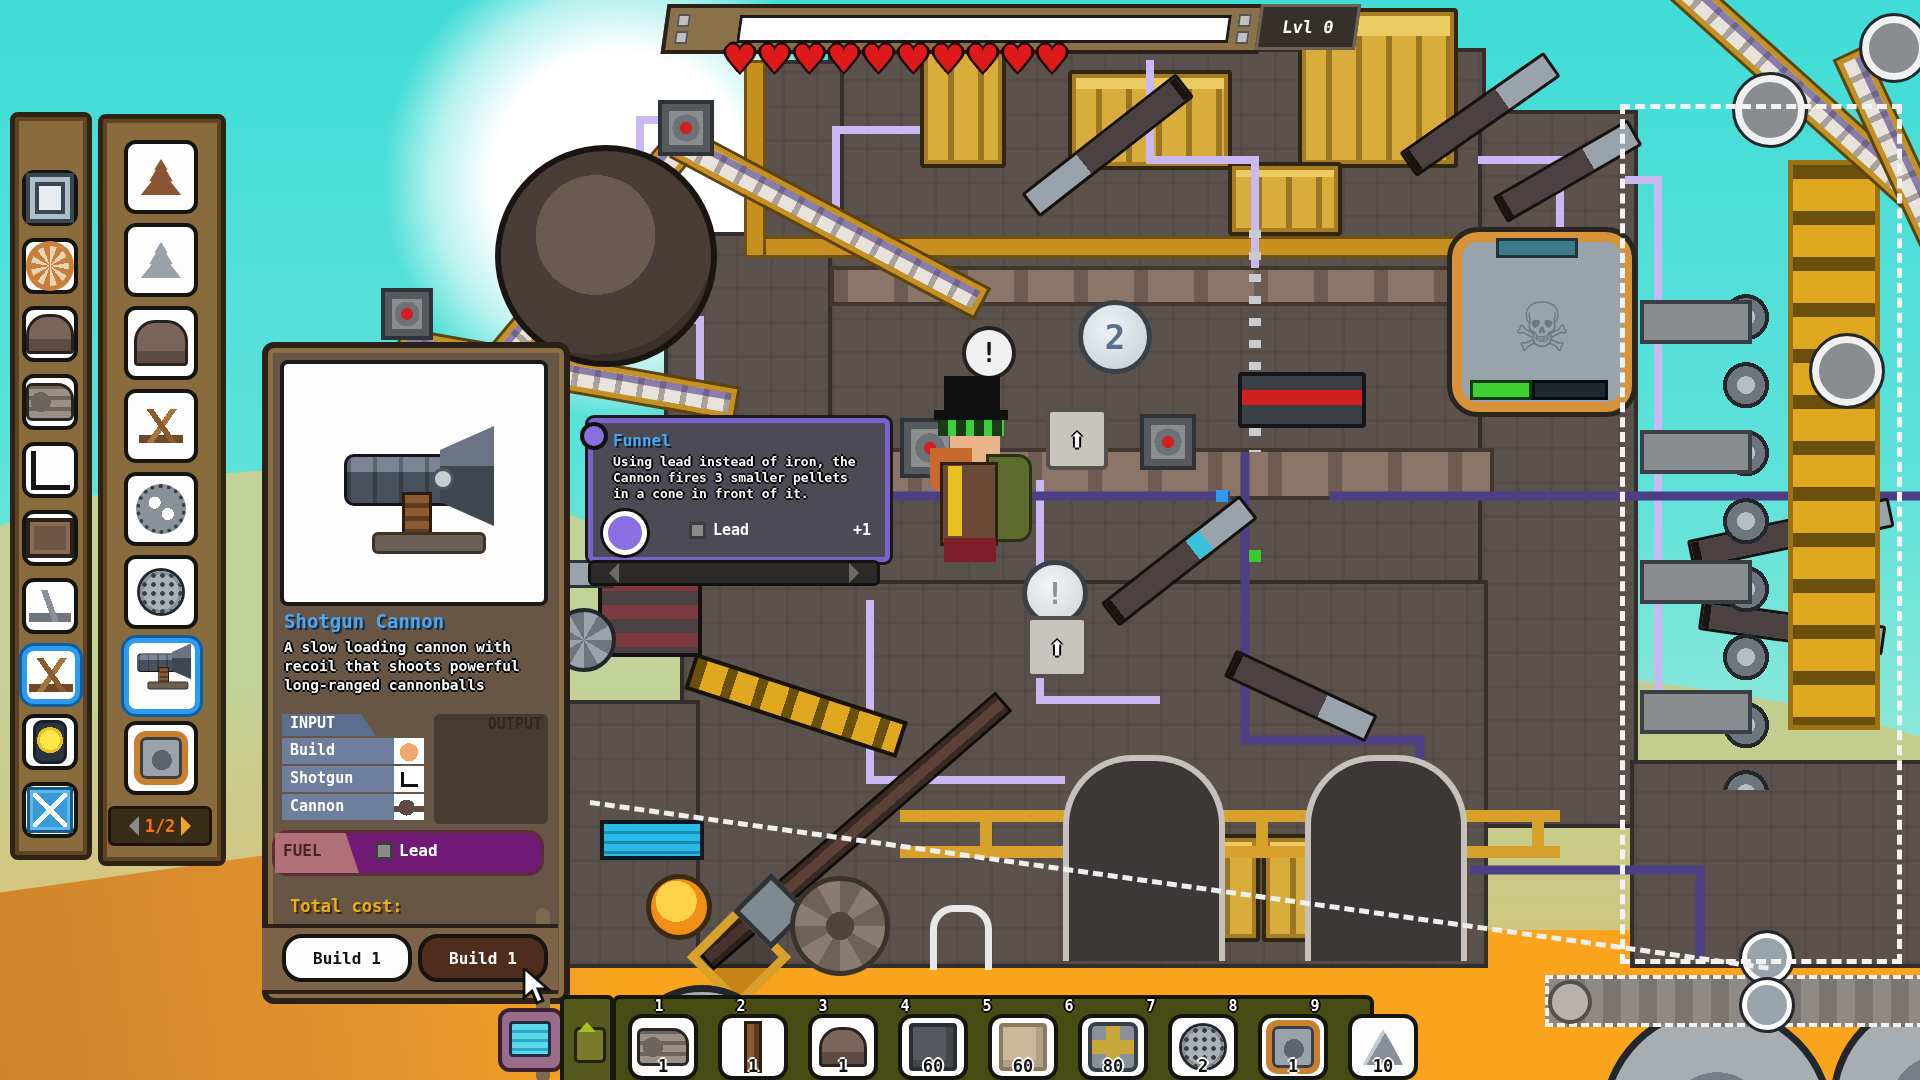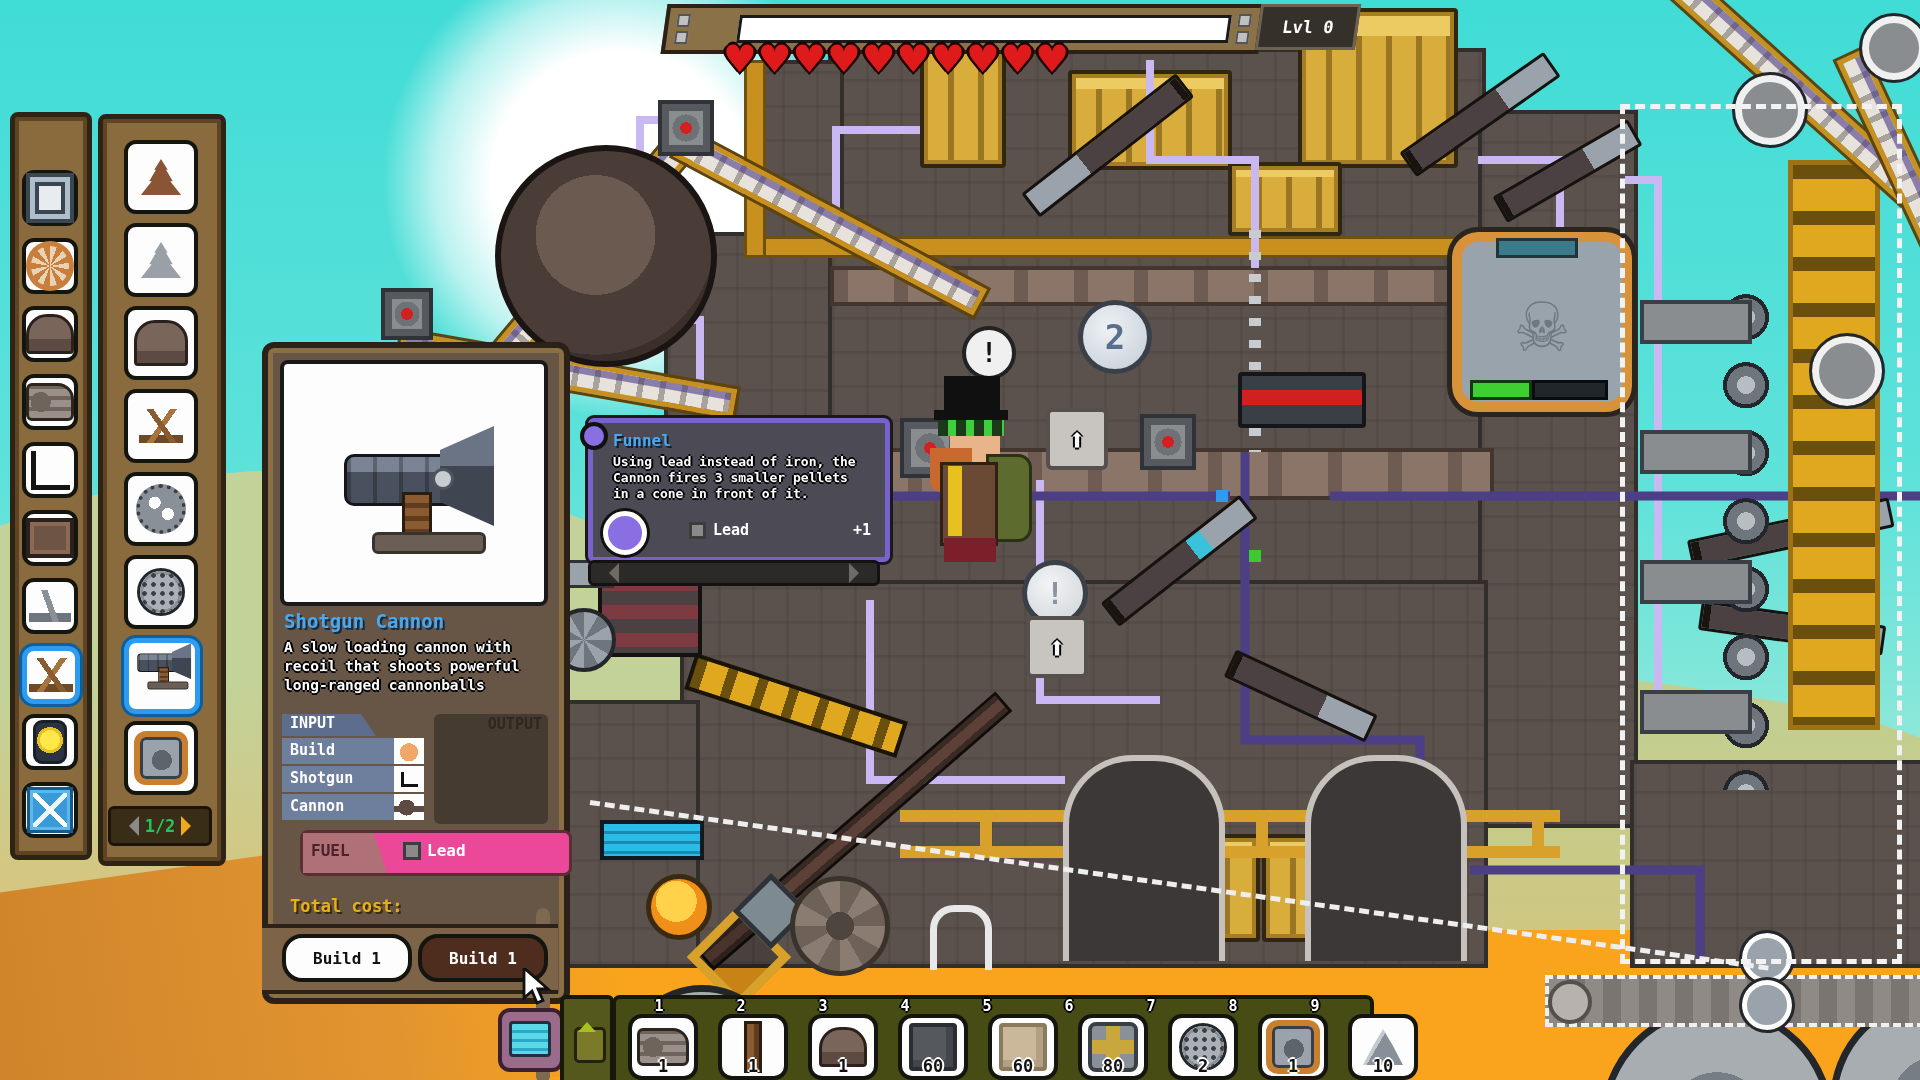--- a/index.html
+++ b/index.html
@@ -317,21 +317,21 @@
       <div class="a cn-muzzle"></div>
       <div class="a cn-stand"></div>
       <div class="a cn-base"></div>
     </div>
   </div>
   <div class="a tbicon" style="left:124px;top:721px;width:66px;height:66px">
       <div class="i-cannonball"></div>
     </div>
   <div class="a" style="left:108px;top:806px;width:98px;height:34px;background:#3a2d18;border:3px solid #1c1408;border-radius:6px;display:flex;align-items:center;justify-content:center;gap:6px">
     <div class="scrollarrow" style="border-right-color:#8a8a8a;margin-left:-6px"></div>
-    <span style="color:#22c55e;font-size:17px">1/2</span>
+    <span style="color:#f97316;font-size:17px">1/2</span>
     <div class="scrollarrow" style="border-left-color:#f0a81c;margin-right:-6px"></div>
   </div>
 
   <div class="a" style="left:262px;top:342px;width:296px;height:650px;background:#675546;border:6px solid #2b2118;border-radius:12px;box-shadow:inset 0 0 0 5px #8a6f45">
     <div class="a" style="left:12px;top:12px;width:260px;height:238px;background:#fdfdfd;border:4px solid #1a1a1a;border-radius:8px">
       <div class="a" style="left:48px;top:50px;width:170px;height:140px">
         <div class="a cn-barrel"></div>
         <div class="a cn-muzzle"></div>
         <div class="a cn-pivot"></div>
         <div class="a cn-stand"></div>
@@ -355,21 +355,21 @@
         </div>
       <div style="display:flex;margin-top:2px">
           <div style="width:112px;height:26px;background:#6e7e9d;color:#fff;font-size:15px;padding:3px 0 0 8px;box-sizing:border-box">Cannon</div>
           <div style="width:30px;height:26px;background:radial-gradient(circle at 42% 52%,#5d4a42 0 8px,rgba(0,0,0,0) 8px),linear-gradient(0deg,rgba(0,0,0,0) 0 8px,#5d4a42 8px 14px,rgba(0,0,0,0) 14px) ,#fdfdfd"></div>
         </div>
     </div>
     <div class="a" style="left:166px;top:366px;width:114px;height:110px;background:#453b31;border-radius:6px;text-align:right">
       <span style="color:#2f281f;font-size:15px;margin-right:6px">OUTPUT</span>
     </div>
 
-    <div class="a" style="left:32px;top:482px;width:266px;height:40px;background:#ec4899;border:3px solid #5a2e34;border-radius:8px">
+    <div class="a" style="left:4px;top:482px;width:266px;height:40px;background:#701a75;border:3px solid #5a2e34;border-radius:16px">
       <div class="tab" style="width:84px;height:100%;background:#b07078;color:#4a2228;font-size:16px;padding:8px 0 0 8px;box-sizing:border-box"><span>FUEL</span></div>
       <div class="a" style="left:100px;top:8px;display:flex;align-items:center;gap:6px">
         <div style="width:12px;height:12px;background:#8a8a8a;border:3px solid #3c3c3c"></div>
         <span style="color:#fff;font-size:16px">Lead</span>
       </div>
     </div>
 
     <div class="a" style="left:22px;top:548px;font-size:17px;color:#e8b018;text-shadow:2px 2px #3a2a08">Total cost:</div>
     <div class="a" style="left:22px;top:580px;width:240px;display:flex;align-items:center;gap:8px">
       <div style="width:12px;height:12px;background:#7a93a8;border:3px solid #35454f;border-radius:3px"></div>

